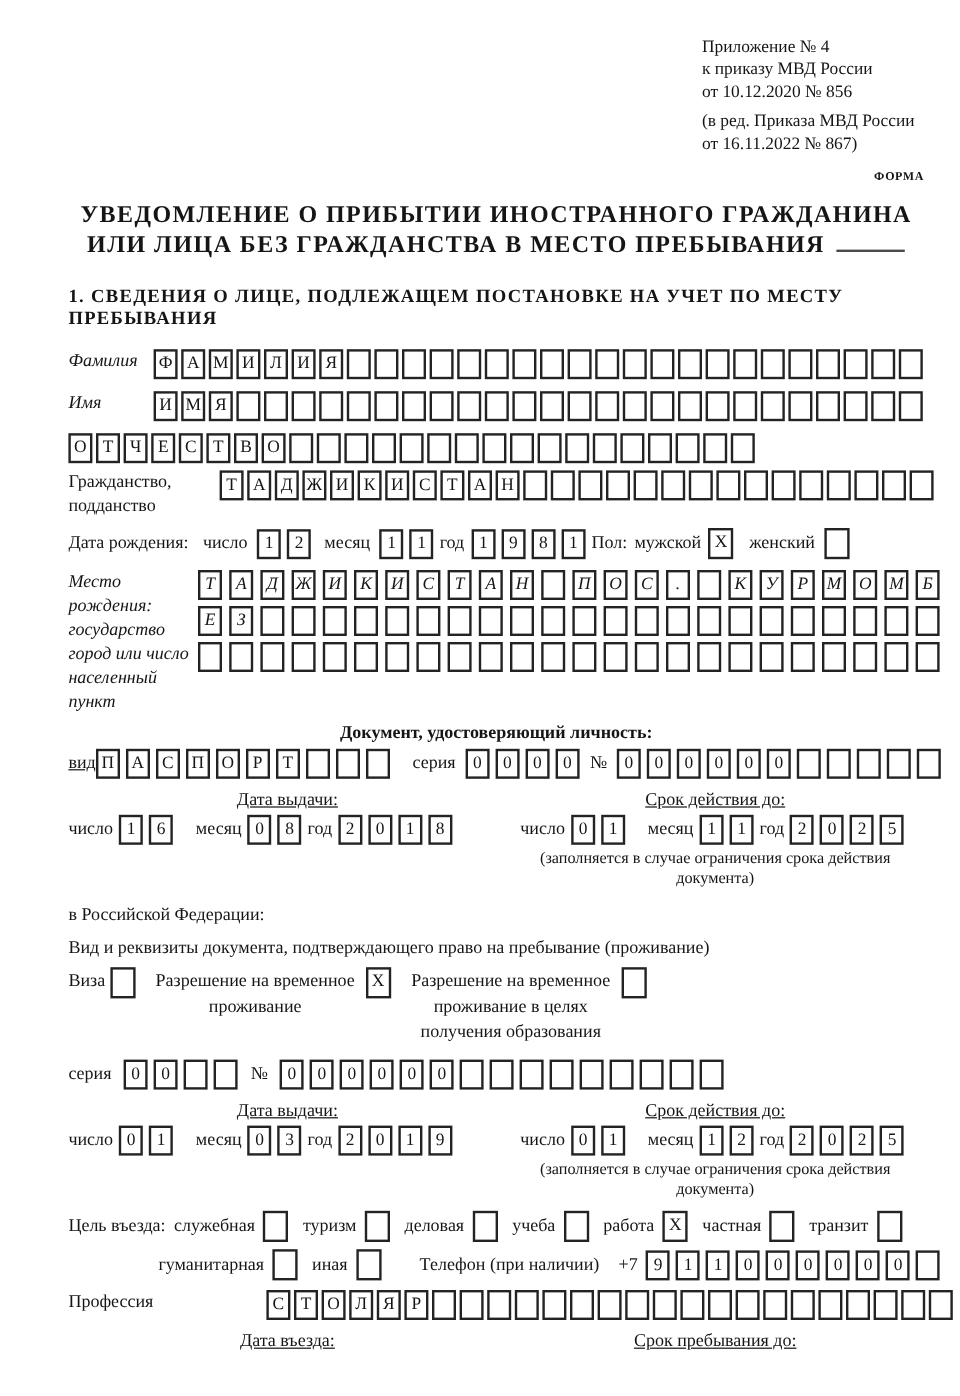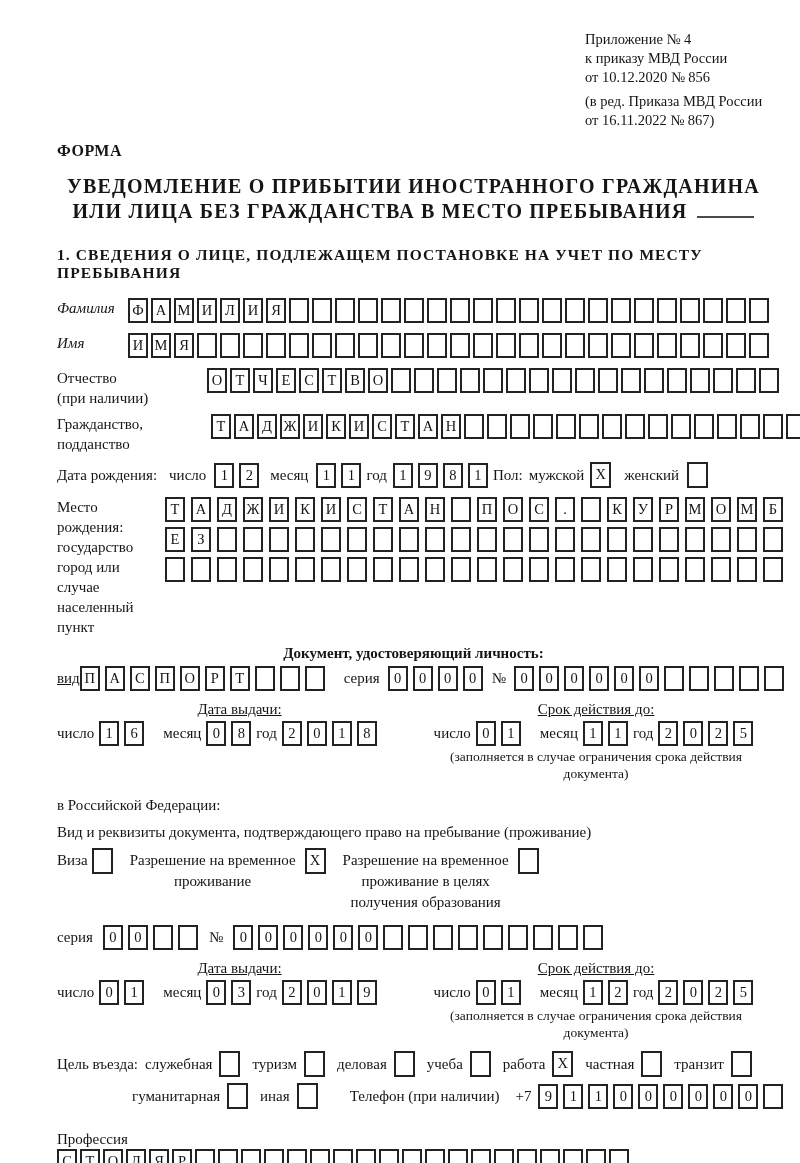--- a/index.html
+++ b/index.html
@@ -8,21 +8,21 @@
     width:800px; height:1163px; overflow:hidden;
     color:#151515;
     font-family:"Liberation Serif","DejaVu Serif",serif;
     font-size:15px;
   }
   .page { padding:30px 30px 0 57px; }
 
   
   .annex { margin-left:auto; width:185px; font-size:14.5px; line-height:19px; }
   .annex .gap { margin-top:5px; }
-  .forma { text-align:left; font-weight:700; font-size:16px; margin-top:12px; letter-spacing:.5px; }
+  .forma { text-align:right; font-weight:700; font-size:10px; margin-top:12px; letter-spacing:.5px; }
   .title { text-align:center; font-weight:700; font-size:20px; letter-spacing:1.2px; margin-top:14px; line-height:25px; }
   .blank { display:inline-block; width:57px; height:15px; border-bottom:2.5px solid #4a4a4a; margin-left:10px; }
   .sec { font-weight:700; font-size:15.5px; letter-spacing:1.1px; margin-top:22px; }
 
   
   .row { display:flex; align-items:flex-start; margin-top:10px; }
   .lblcol { flex:0 0 auto; line-height:20px; }
   .w71 { width:71px;font-style:italic; } .w150 { width:150px; } .w126 { width:126px; } .w108 { width:108px; } .w165 { width:165px; }
   .cells { display:flex; flex:0 0 auto; }
   .cell {
@@ -146,24 +146,20 @@
         <span class="cell"></span>
         <span class="cell"></span>
         <span class="cell"></span>
         <span class="cell"></span>
         <span class="cell"></span>
         <span class="cell"></span>
       </div>
   </div>
 
   <div class="row">
-    <div class="lblcol w150">
-      <div>Отчество</div>
-      <div>(при наличии)</div>
-    </div>
     <div class="cells">
         <span class="cell">О</span>
         <span class="cell">Т</span>
         <span class="cell">Ч</span>
         <span class="cell">Е</span>
         <span class="cell">С</span>
         <span class="cell">Т</span>
         <span class="cell">В</span>
         <span class="cell">О</span>
         <span class="cell"></span>
@@ -179,21 +175,21 @@
         <span class="cell"></span>
         <span class="cell"></span>
         <span class="cell"></span>
         <span class="cell"></span>
         <span class="cell"></span>
         <span class="cell"></span>
         <span class="cell"></span>
       </div>
   </div>
 
-  <div class="row" style="margin-top:6px;gap:28px;">
+  <div class="row" style="margin-top:6px;">
     <div class="lblcol w126">
       <div>Гражданство,</div>
       <div>подданство</div>
     </div>
     <div class="cells">
         <span class="cell">Т</span>
         <span class="cell">А</span>
         <span class="cell">Д</span>
         <span class="cell">Ж</span>
         <span class="cell">И</span>
@@ -240,25 +236,25 @@
         <span class="cell">8</span>
         <span class="cell">1</span>
       </span>
     <span class="t" style="margin-right:6px;">Пол:</span>
     <span class="t" style="margin-right:6px;">мужской</span>
     <span class="cell cb">X</span>
     <span class="t" style="margin:0 8px 0 10px;">женский</span>
     <span class="cell cb"></span>
   </div>
 
-  <div class="row" style="margin-top:9px;">
+  <div class="row" style="margin-top:9px;font-style:italic;">
     <div class="lblcol w108">
       <div>Место рождения:</div>
       <div>государство</div>
-      <div>город или случае</div>
+      <div>город или число</div>
       <div>населенный пункт</div>
     </div>
     <div class="cellstack">
       <div class="cells wide">
           <span class="cell">Т</span>
           <span class="cell">А</span>
           <span class="cell">Д</span>
           <span class="cell">Ж</span>
           <span class="cell">И</span>
           <span class="cell">К</span>
@@ -558,21 +554,21 @@
         <span class="cell">0</span>
         <span class="cell">0</span>
         <span class="cell">0</span>
         <span class="cell">0</span>
         <span class="cell">0</span>
         <span class="cell">0</span>
         <span class="cell"></span>
       </span>
   </div>
 
-  <div class="row" style="margin-top:20px;flex-direction:column;">
+  <div class="row" style="margin-top:8px;">
     <div class="lblcol w165">Профессия</div>
     <div class="cells">
         <span class="cell">С</span>
         <span class="cell">Т</span>
         <span class="cell">О</span>
         <span class="cell">Л</span>
         <span class="cell">Я</span>
         <span class="cell">Р</span>
         <span class="cell"></span>
         <span class="cell"></span>

